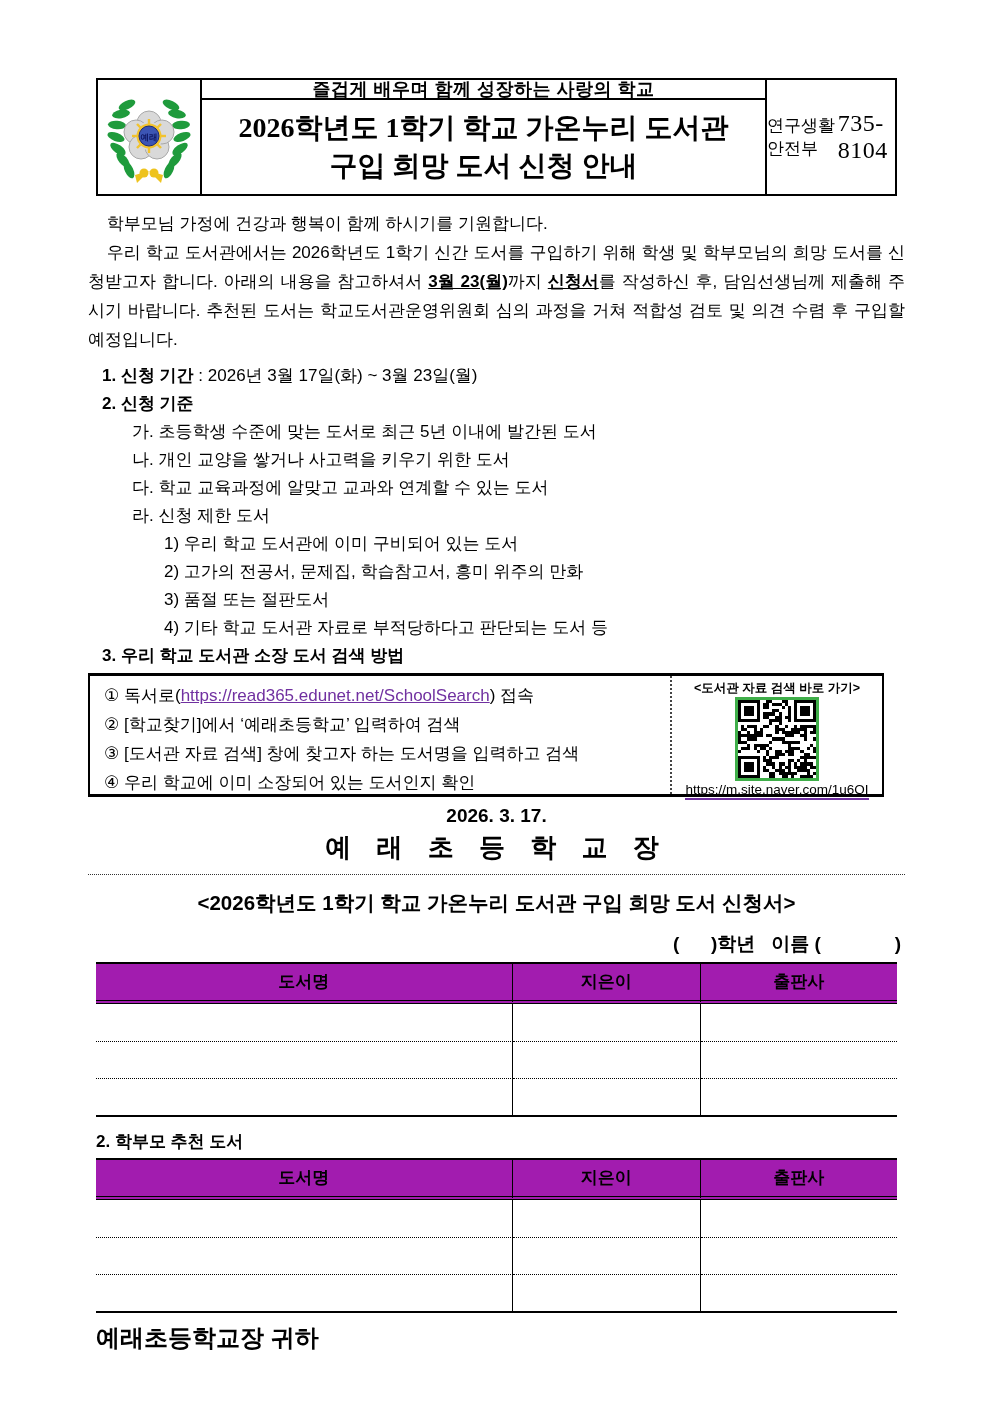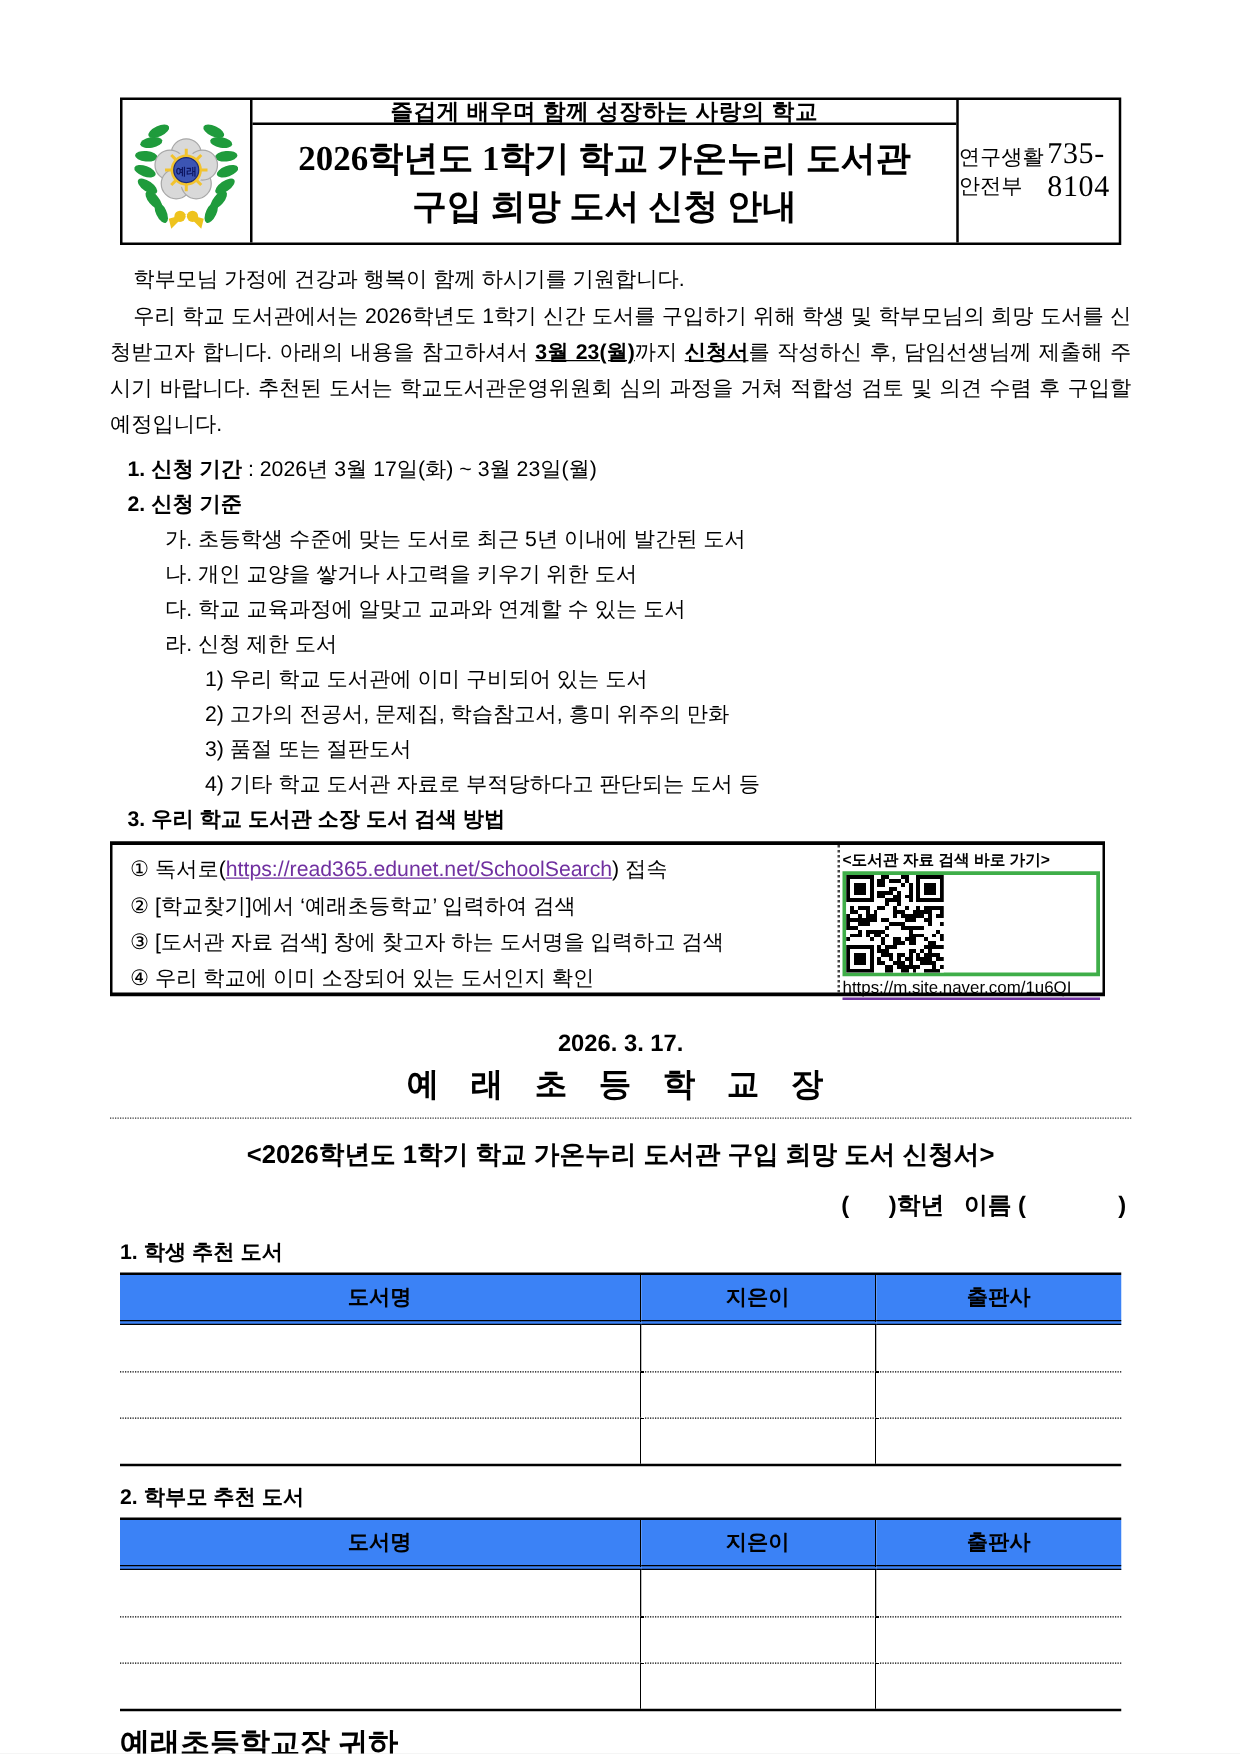--- a/index.html
+++ b/index.html
@@ -36,38 +36,38 @@
   .sec-label { font-weight:bold; }
   .indent1 { margin-left:30px; }
   .indent2 { margin-left:62px; }
 
   
   .search-box { display:flex; border:2px solid #000; border-top-width:3px; border-bottom-width:3px;
                 margin-top:3px; width:796px; height:124px; }
   .steps { flex:1; padding:5px 0 0 14px; font-size:17px; line-height:29px; }
   .link { color:#7030a0; text-decoration:underline; cursor:pointer; }
   .qr-pane { width:212px; border-left:2px dotted #444; display:flex; flex-direction:column;
-             justify-content:space-between; padding:4px 2px 2px 2px; }
+             align-items:center; justify-content:space-between; padding:4px 2px 2px 2px; }
   .qr-label { font-size:12.5px; font-weight:bold; white-space:nowrap; }
   .qr-frame { border:3px solid #3fae49; background:#fff; line-height:0; }
   .qr-url { font-size:13.5px; border-bottom:2px solid #7030a0; line-height:17px; }
 
   
-  .sig-date { margin-top:28px; text-align:center; font-size:19px; font-weight:bold; }
+  .sig-date { margin-top:8px; text-align:center; font-size:19px; font-weight:bold; }
   .sig-principal { margin-top:3px; text-align:center; font-size:26px; font-weight:bold; letter-spacing:9px; }
   .cut-line { border:0; border-top:1.5px dotted #333; margin-top:9px; }
 
   
   .form-title { margin-top:14px; text-align:center; font-size:20.5px; font-weight:bold; }
   .grade-line { margin-top:14px; text-align:right; font-size:19px; font-weight:bold; white-space:pre; padding-right:4px; }
   .table-title { margin-top:13px; font-size:17px; font-weight:bold; margin-left:8px; }
   .book-table { margin-left:8px; margin-top:5px; width:801px;
                 display:grid; grid-template-columns:52% 23.5% 24.5%;
                 border-top:2.5px solid #000; border-bottom:2.5px solid #000; }
-  .book-table .th { background:#3b82f6; font-weight:bold; font-size:17px; text-align:center;
+  .book-table .th { background:#a21caf; font-weight:bold; font-size:17px; text-align:center;
                     padding:6px 0 7px 0; border-bottom:4px double #000; }
   .book-table .td { height:37px; }
   .book-table .c1, .book-table .c2 { border-right:1.5px solid #000; }
   .book-table .rsep { border-top:1.2px dotted #000; }
   .recipient { margin-top:9px; margin-left:8px; font-size:24px; font-weight:bold; }
 </style>
 </head>
 <body>
 
 <div class="page">
@@ -182,21 +182,20 @@
       </div>
     </div>
 
     <div class="sig-date">2026. 3. 17.</div>
     <div class="sig-principal">예 래 초 등 학 교 장</div>
     <hr class="cut-line">
 
     <div class="form-title">&lt;2026학년도 1학기 학교 가온누리 도서관 구입 희망 도서 신청서&gt;</div>
     <div class="grade-line">(      )학년   이름 (              )</div>
 
-    <div class="table-title">1. 학생 추천 도서</div>
     <div class="book-table">
       <div class="th c1">도서명</div>
       <div class="th c2">지은이</div>
       <div class="th">출판사</div>
       <div class="td c1"></div>
         <div class="td c2"></div>
         <div class="td"></div>
       <div class="td c1 rsep"></div>
         <div class="td c2 rsep"></div>
         <div class="td rsep"></div>

